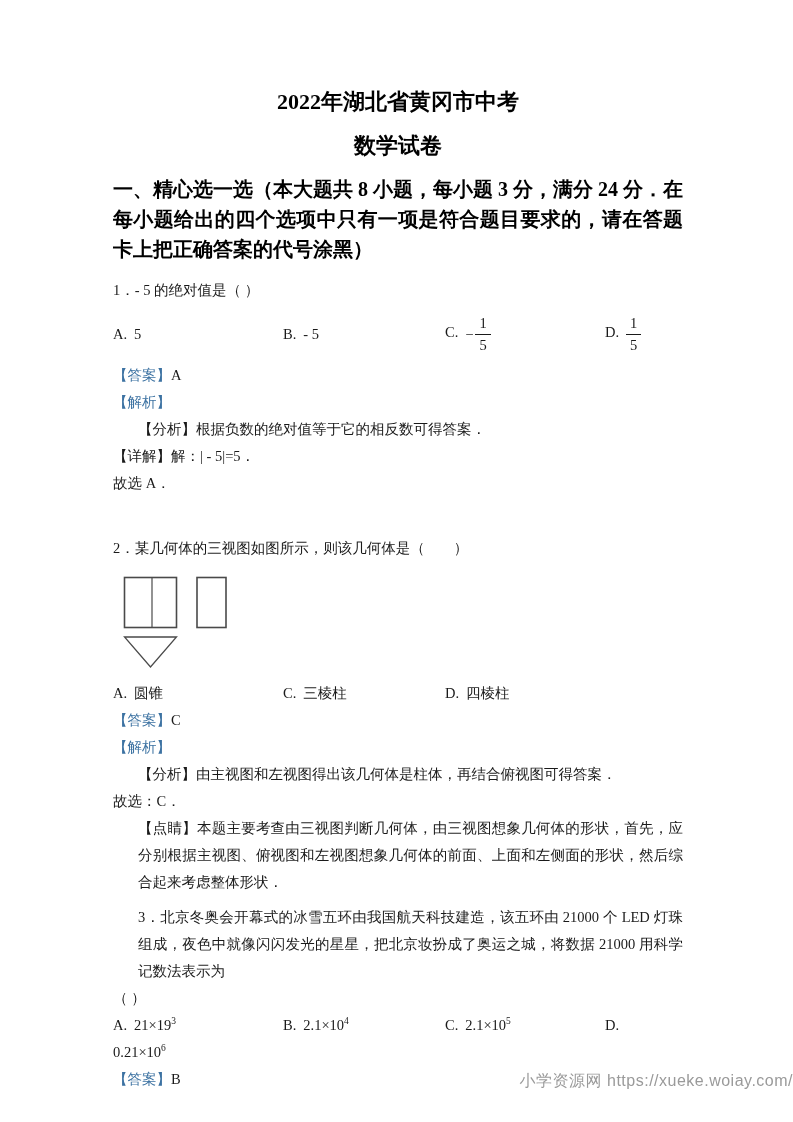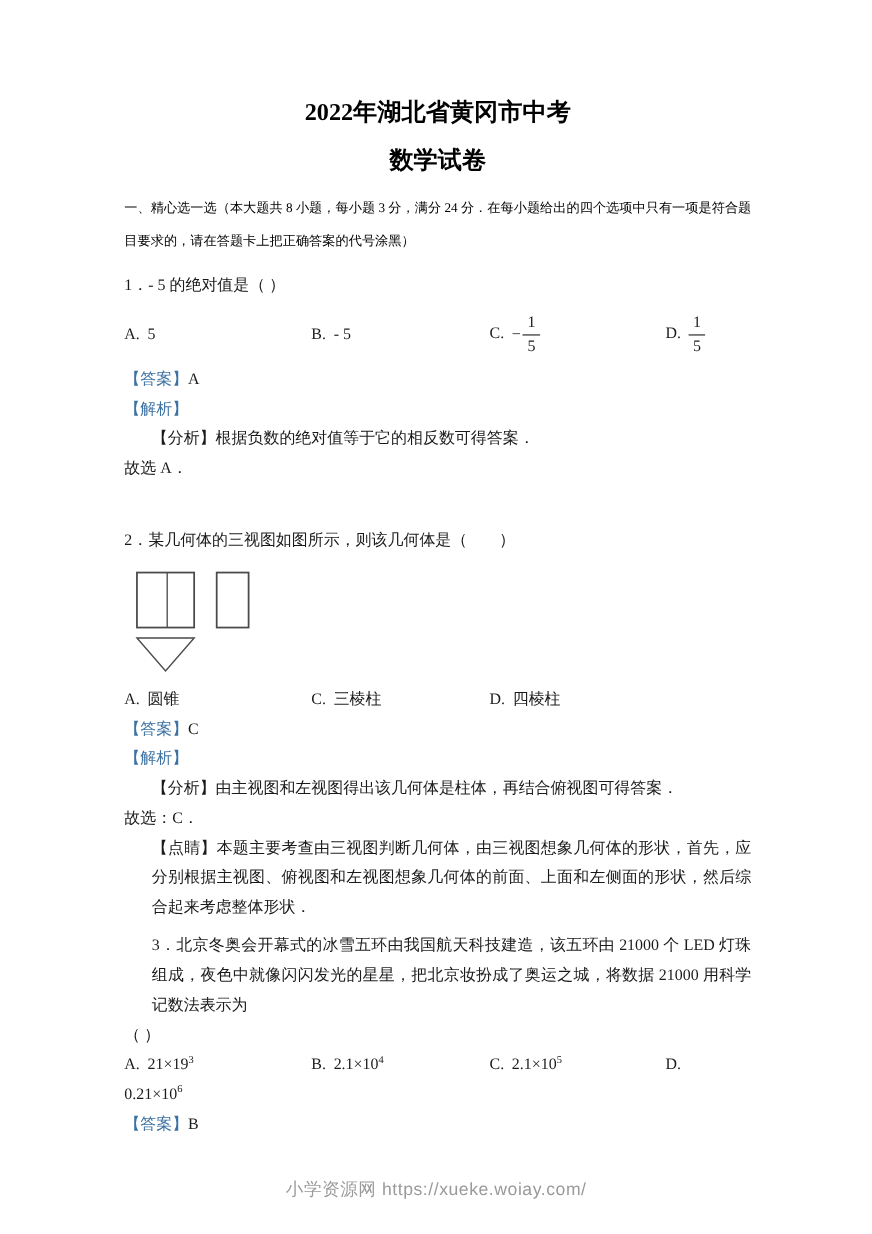--- a/index.html
+++ b/index.html
@@ -18,22 +18,22 @@
   .doc-title {
     text-align: center;
     font-size: 22px;
     font-weight: bold;
     color: #000;
     line-height: 32px;
   }
   .doc-title.second { margin-top: 12px; }
   .section-header {
     margin-top: 12px;
-    font-size: 12px;
-    font-weight: normal;
+    font-size: 20px;
+    font-weight: bold;
     color: #000;
     line-height: 30px;
     text-align: justify;
   }
   .line {
     font-size: 14.5px;
     line-height: 27px;
     color: #1a1a1a;
   }
   .para { text-align: justify; margin-left: 25px; }
@@ -63,21 +63,21 @@
   .sup { font-size: 9.5px; vertical-align: super; line-height: 0; }
   .it { }
   .diagram { margin: 14px 0 6px 10px; display: block; }
   .gap-q2 { margin-top: 38px; }
   .gap-q3 { margin-top: 8px; }
   .footer {
     position: absolute;
     left: 0;
     bottom: 30px;
     width: 100%;
-    text-align: center;
+    text-align: right;
     font-family: "Liberation Sans", "DejaVu Sans", sans-serif;
     font-size: 16px;
     color: #9a9a9a;
     letter-spacing: 0.5px;
   }
 </style>
 </head>
 <body>
 
 <div class="page">
@@ -104,20 +104,21 @@
     </span>
   </div>
 
   <div class="line">
     <span class="blue">【答案】</span><span>A</span>
   </div>
   <div class="line">
     <span class="blue">【解析】</span>
   </div>
   <div class="line para">【分析】根据负数的绝对值等于它的相反数可得答案．</div>
+  <div class="line">【详解】解：| - 5|=5．</div>
   <div class="line">故选 A．</div>
 
   <div class="line qtext gap-q2">2．某几何体的三视图如图所示，则该几何体是（　　）</div>
 
   <svg class="diagram" width="130" height="98" viewBox="0 0 130 98">
     <rect x="1.5" y="1.5" width="52" height="50" fill="none" stroke="#4a4a4a" stroke-width="1.6"></rect>
     <line x1="29" y1="1.5" x2="29" y2="51.5" stroke="#4a4a4a" stroke-width="1.2"></line>
     <rect x="74" y="1.5" width="29" height="50" fill="none" stroke="#4a4a4a" stroke-width="1.6"></rect>
     <polygon points="1.5,61 53.5,61 27.5,91" fill="none" stroke="#4a4a4a" stroke-width="1.3"></polygon>
   </svg>

